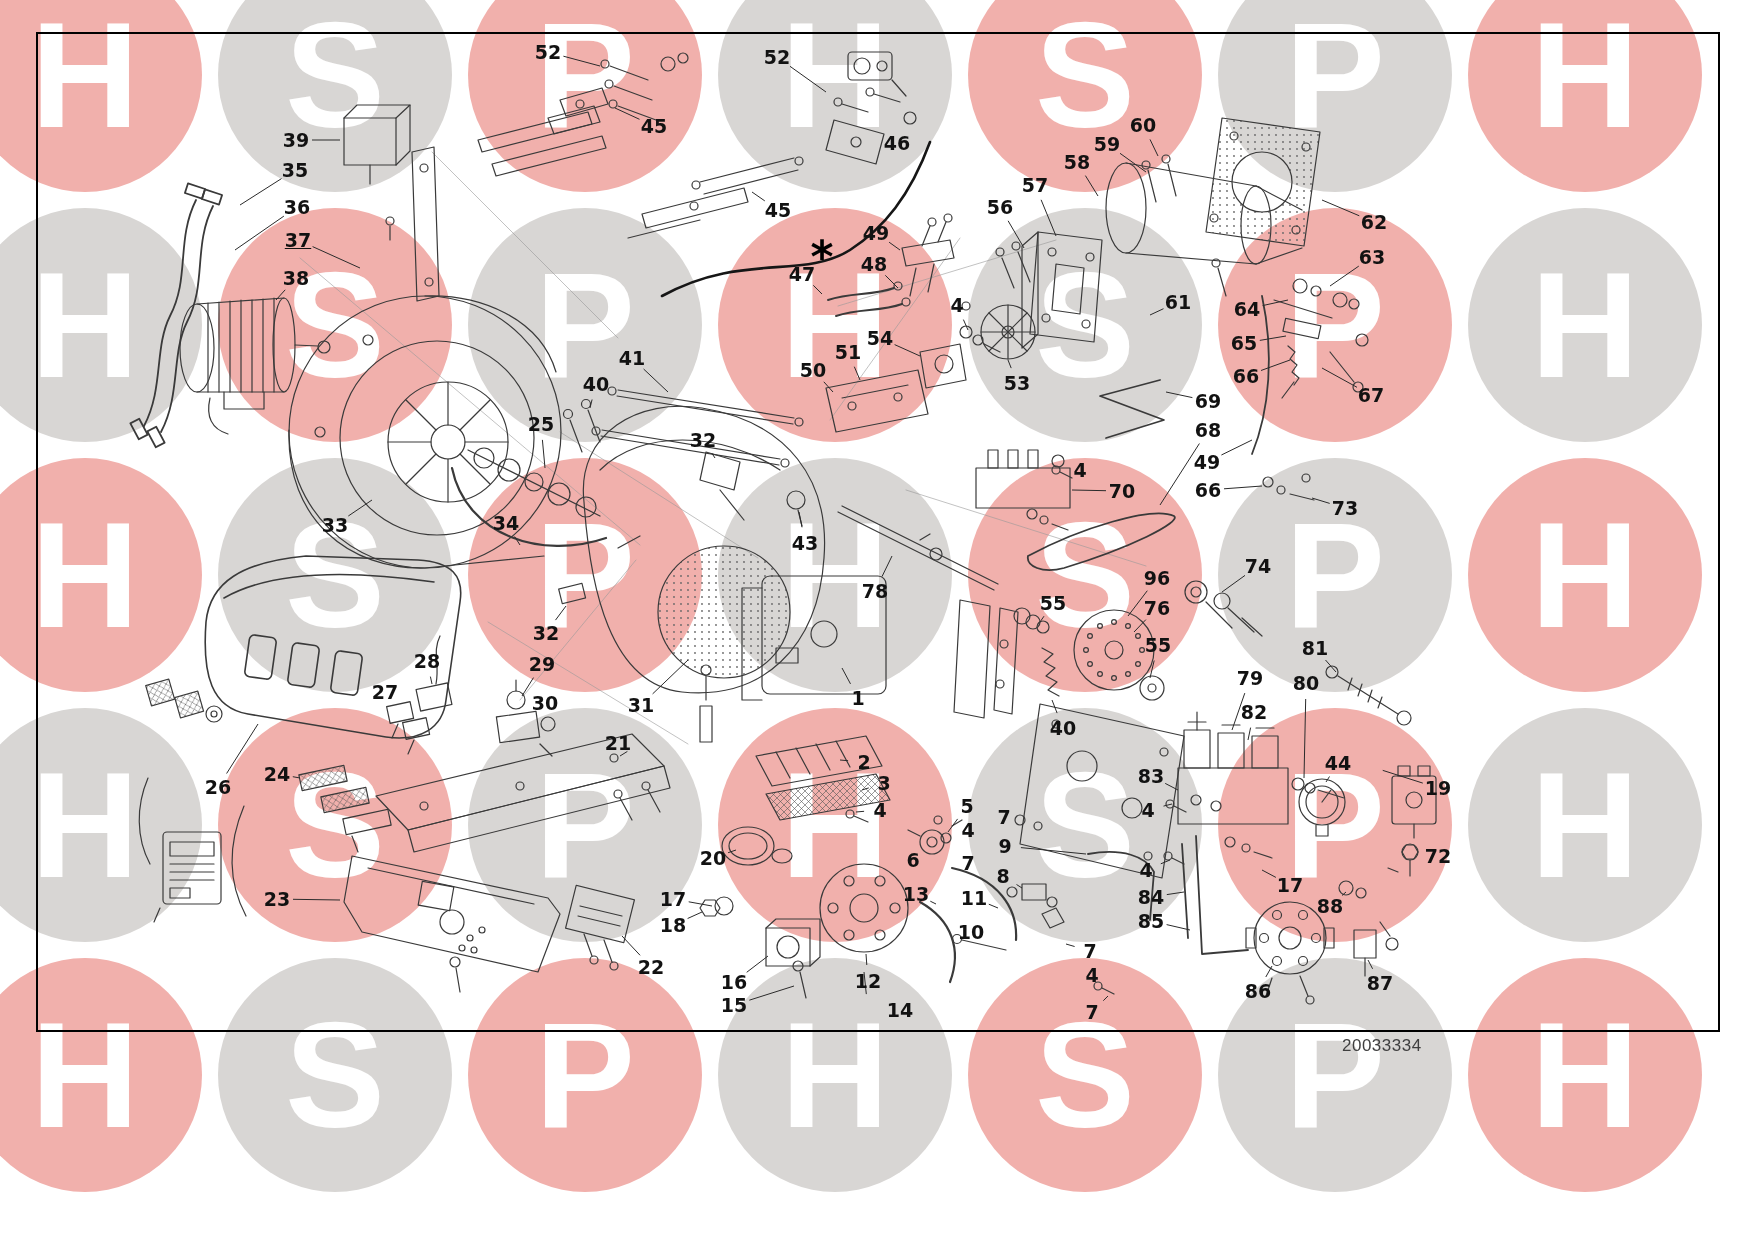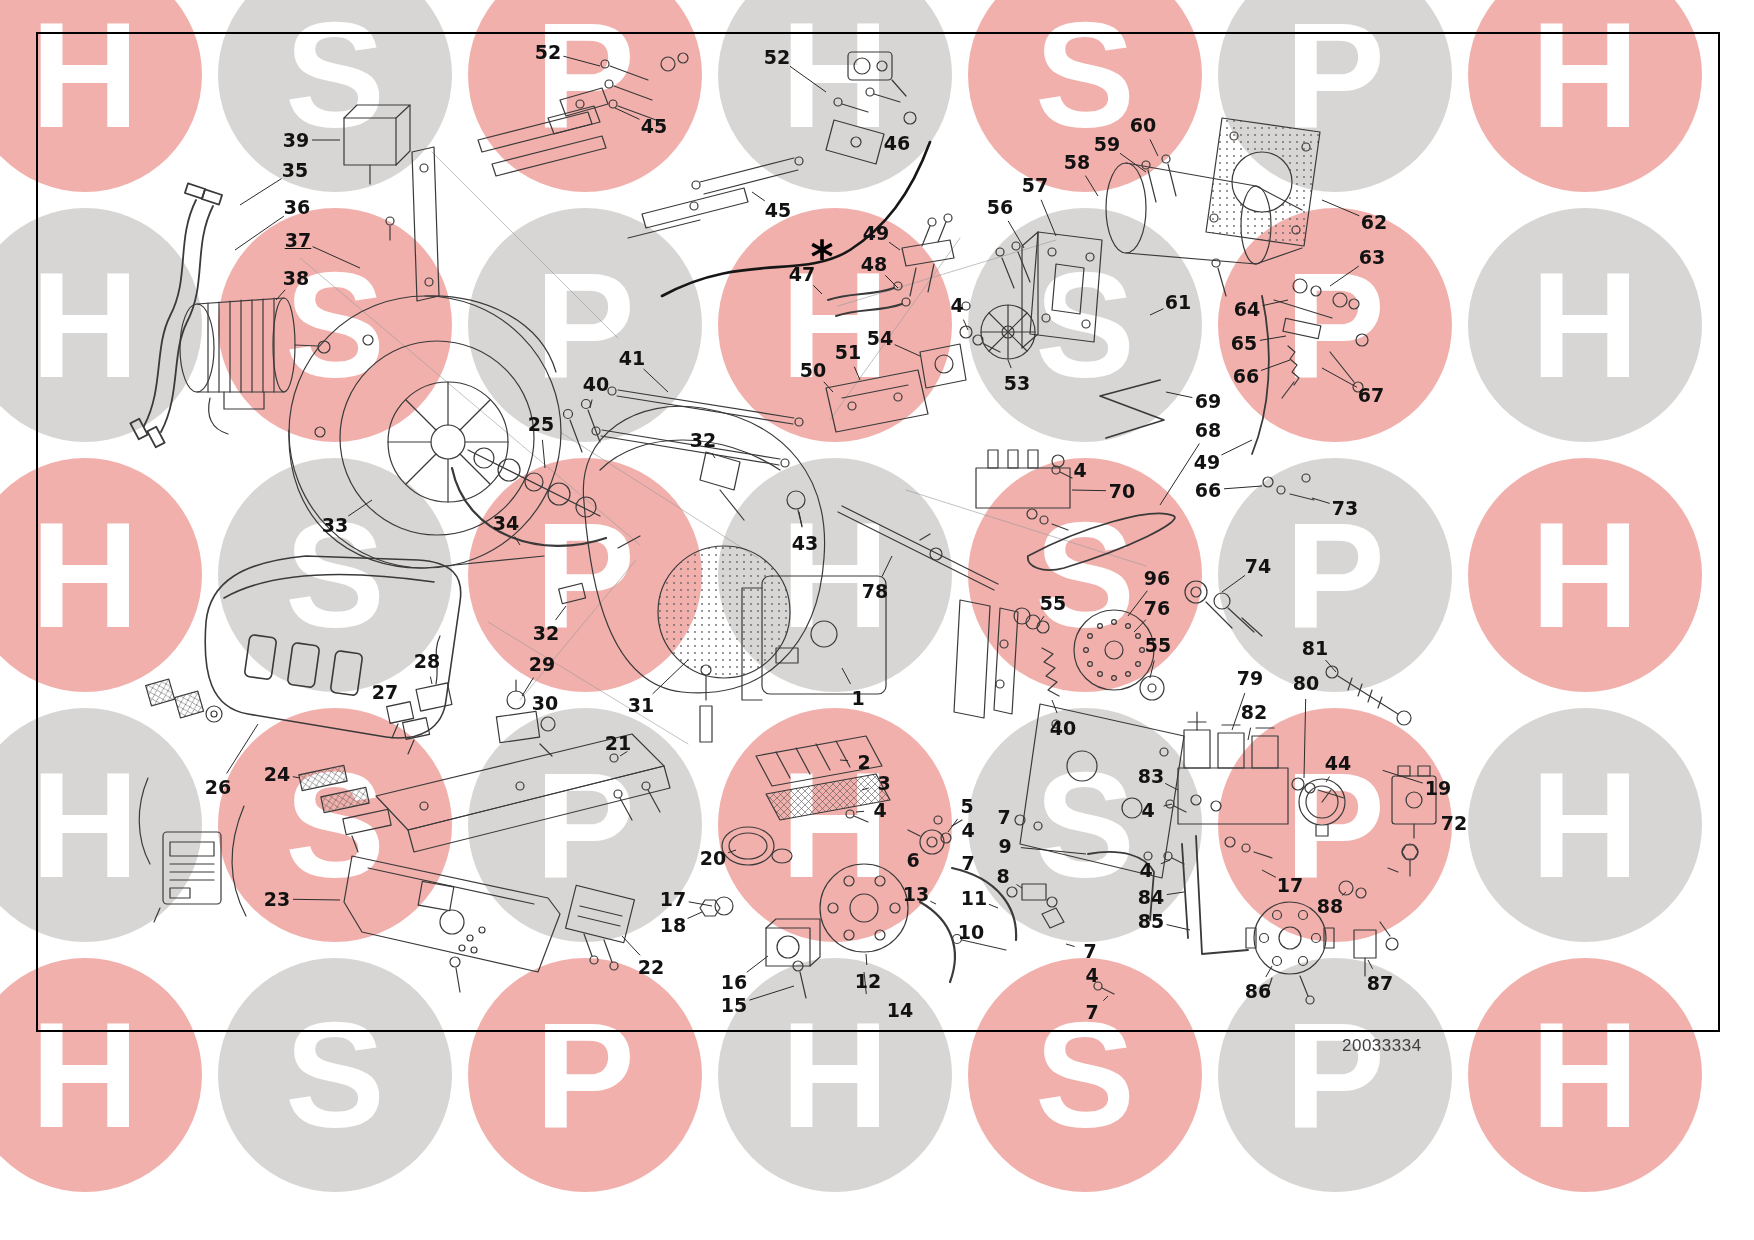--- a/index.html
+++ b/index.html
@@ -805,21 +805,21 @@
       <div class="callout" style="left: 1151px; top: 776px;">83</div>
       <div class="callout" style="left: 884px; top: 783px;">3</div>
       <div class="callout" style="left: 218px; top: 787px;">26</div>
       <div class="callout" style="left: 1438px; top: 788px;">19</div>
       <div class="callout" style="left: 967px; top: 806px;">5</div>
       <div class="callout" style="left: 880px; top: 810px;">4</div>
       <div class="callout" style="left: 1148px; top: 810px;">4</div>
       <div class="callout" style="left: 1004px; top: 817px;">7</div>
       <div class="callout" style="left: 968px; top: 830px;">4</div>
       <div class="callout" style="left: 1005px; top: 846px;">9</div>
-      <div class="callout" style="left: 1438px; top: 823px; margin-left: 16px;">72</div>
+      <div class="callout" style="left: 1438px; top: 856px;">72</div>
       <div class="callout" style="left: 913px; top: 860px;">6</div>
       <div class="callout" style="left: 968px; top: 863px;">7</div>
       <div class="callout" style="left: 713px; top: 858px;">20</div>
       <div class="callout" style="left: 1146px; top: 870px;">4</div>
       <div class="callout" style="left: 1003px; top: 876px;">8</div>
       <div class="callout" style="left: 1290px; top: 885px;">17</div>
       <div class="callout" style="left: 916px; top: 894px;">13</div>
       <div class="callout" style="left: 974px; top: 898px;">11</div>
       <div class="callout" style="left: 1151px; top: 897px;">84</div>
       <div class="callout" style="left: 673px; top: 899px;">17</div>

